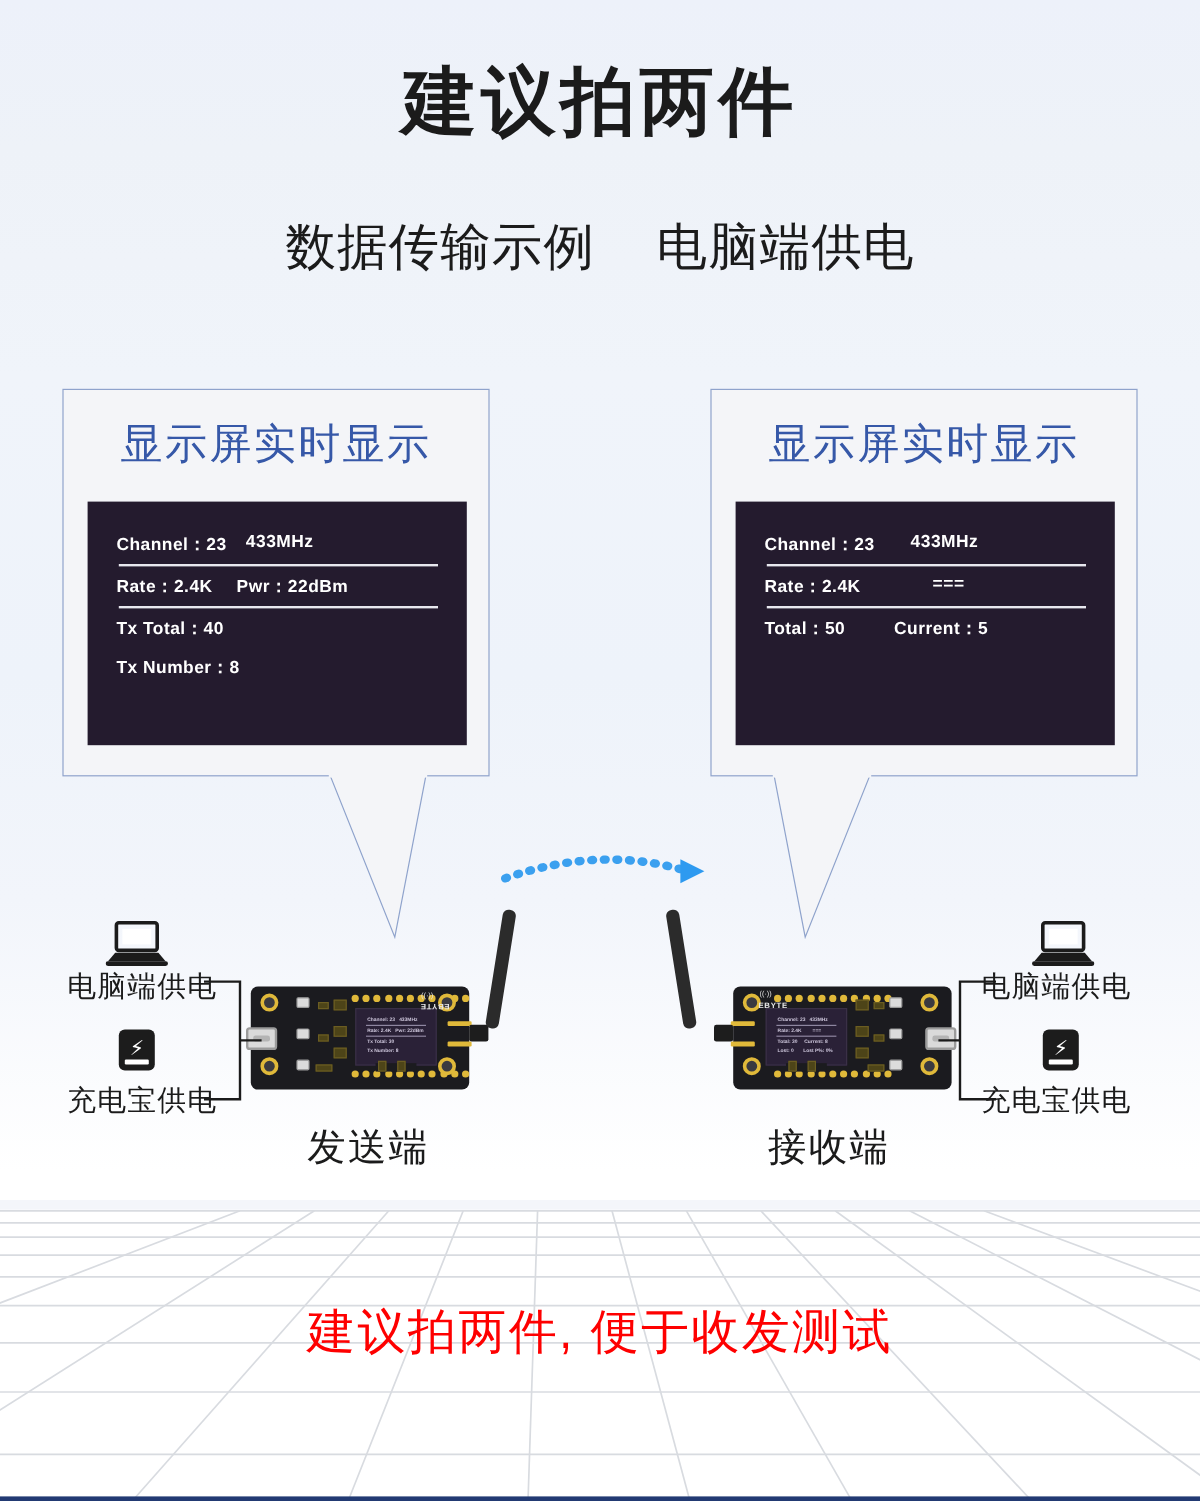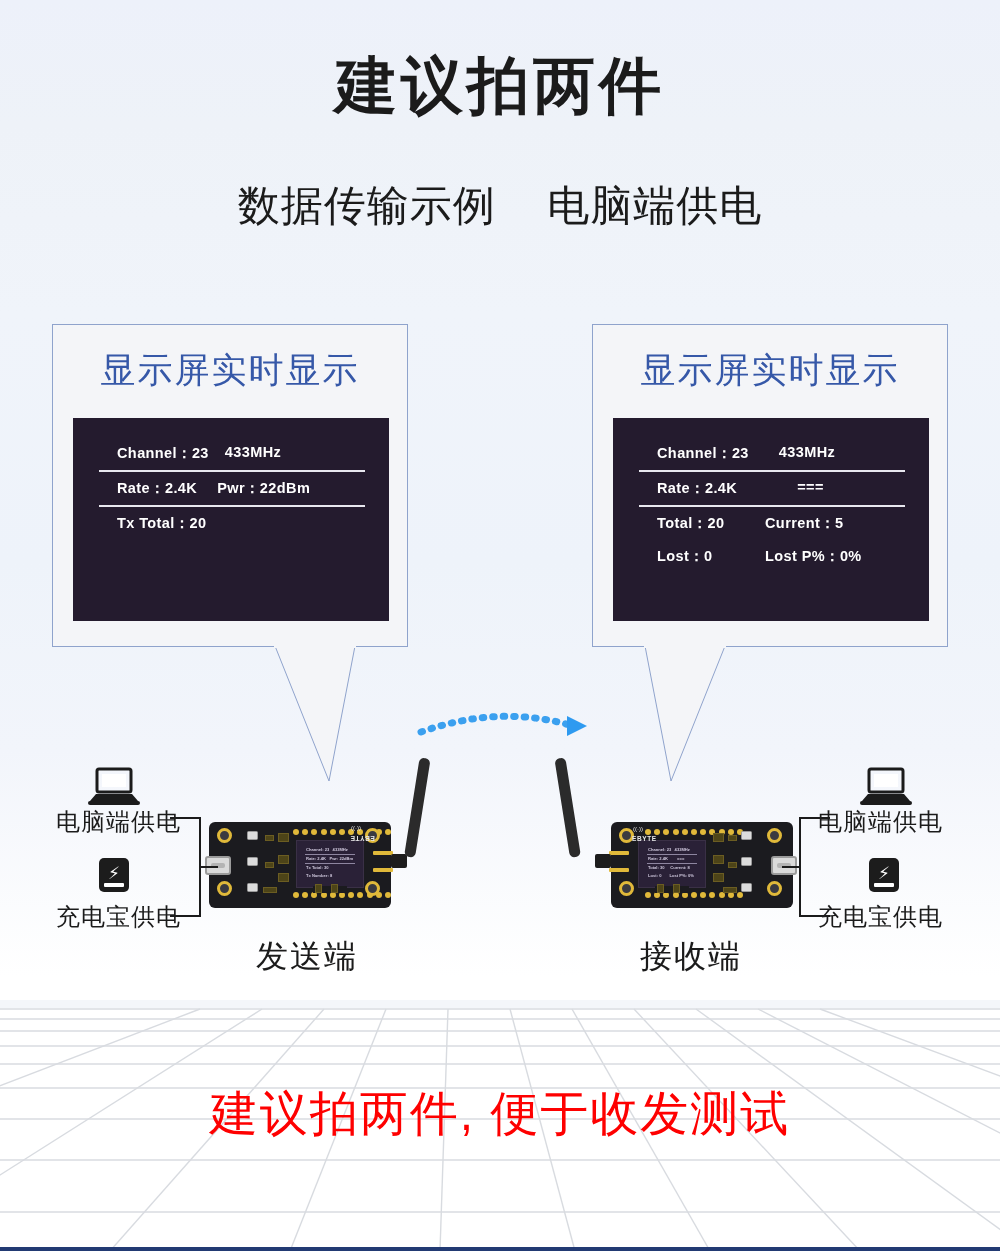--- a/index.html
+++ b/index.html
@@ -41,21 +41,21 @@
     background:#241b2e;
     box-sizing:border-box;
     padding:26px 0 0 0;
   }
   .screen .row{
     color:#ffffff;
     font-size:14.5px;
     font-weight:bold;
     letter-spacing:.4px;
     display:flex;
-    padding-left:44px;
+    padding-left:24px;
     box-sizing:border-box;
   }
   .screen .row .k{white-space:pre;}
   .screen .sep{
     height:2px;background:#e8e8ef;margin:7px 24px 7px 26px;
   }
   .screen .sp{height:14px;}
 
   
   .tail{position:absolute;}
@@ -121,21 +121,21 @@
     position:absolute;font-size:32px;color:#1b1b1b;letter-spacing:2px;white-space:nowrap;
   }
 
   
   .floor{position:absolute;left:0;top:1000px;width:1000px;height:251px;overflow:hidden;}
   .floor .band{position:absolute;left:0;top:0;width:1000px;height:8px;background:#f4f6fa;}
   .bottom-rule{position:absolute;left:0;top:1247px;width:1000px;height:4px;background:#223a73;}
 
   .promo{
     position:absolute;top:1082px;left:0;width:1000px;text-align:center;
-    font-size:48px;color:#fe0000;font-weight:500;letter-spacing:2px;
+    font-size:40px;color:#fe0000;font-weight:500;letter-spacing:2px;
   }
 </style>
 </head>
 <body>
 
 <div class="title">建议拍两件</div>
 <div class="subtitle">
   <span>数据传输示例</span>
   <span class="gap"></span>
   <span>电脑端供电</span>
@@ -148,23 +148,26 @@
       <span class="k">Channel：23</span>
       <span class="k" style="padding-left:16px;">433MHz</span>
     </div>
     <div class="sep"></div>
     <div class="row">
       <span class="k">Rate：2.4K</span>
       <span class="k" style="padding-left:20px;">Pwr：22dBm</span>
     </div>
     <div class="sep"></div>
     <div class="row">
-      <span class="k">Tx Total：20</span>
+      <span class="k">Tx Total：40</span>
     </div>
     <div class="sp"></div>
+    <div class="row">
+      <span class="k">Tx Number：8</span>
+    </div>
   </div>
 </div>
 <svg class="tail" style="left:255px;top:645px;" width="120" height="140" viewBox="0 0 120 140">
   <polygon points="20,1 100,1 74,136" fill="#f4f5f8" stroke="#8fa3cc" stroke-width="1"></polygon>
   <rect x="19" y="0" width="82" height="3" fill="#f4f5f8"></rect>
 </svg>
 
 <div class="callout" style="left:592px;top:324px;width:356px;height:323px;">
   <div class="panel-title">显示屏实时显示</div>
   <div class="screen" style="left:20px;top:93px;width:316px;height:203px;">
@@ -172,28 +175,24 @@
       <span class="k">Channel：23</span>
       <span class="k" style="padding-left:30px;">433MHz</span>
     </div>
     <div class="sep"></div>
     <div class="row">
       <span class="k">Rate：2.4K</span>
       <span class="k" style="padding-left:60px;">===</span>
     </div>
     <div class="sep"></div>
     <div class="row">
-      <span class="k" style="width:108px;">Total：20</span>
+      <span class="k" style="width:108px;">Total：50</span>
       <span class="k">Current：5</span>
     </div>
     <div class="sp"></div>
-    <div class="row">
-      <span class="k" style="width:108px;">Lost：0</span>
-      <span class="k">Lost P%：0%</span>
-    </div>
   </div>
 </div>
 <svg class="tail" style="left:625px;top:645px;" width="120" height="140" viewBox="0 0 120 140">
   <polygon points="20,1 100,1 46,136" fill="#f4f5f8" stroke="#8fa3cc" stroke-width="1"></polygon>
   <rect x="19" y="0" width="82" height="3" fill="#f4f5f8"></rect>
 </svg>
 
 <svg class="arc" width="180" height="60" viewBox="0 0 180 60">
   <path d="M6,32 Q85,4 158,26" fill="none" stroke="#3ba0ef" stroke-width="7" stroke-linecap="round" stroke-dasharray="1.5 9"></path>
   <polygon points="152,16 172,26 152,36" fill="#2e9af0"></polygon>

